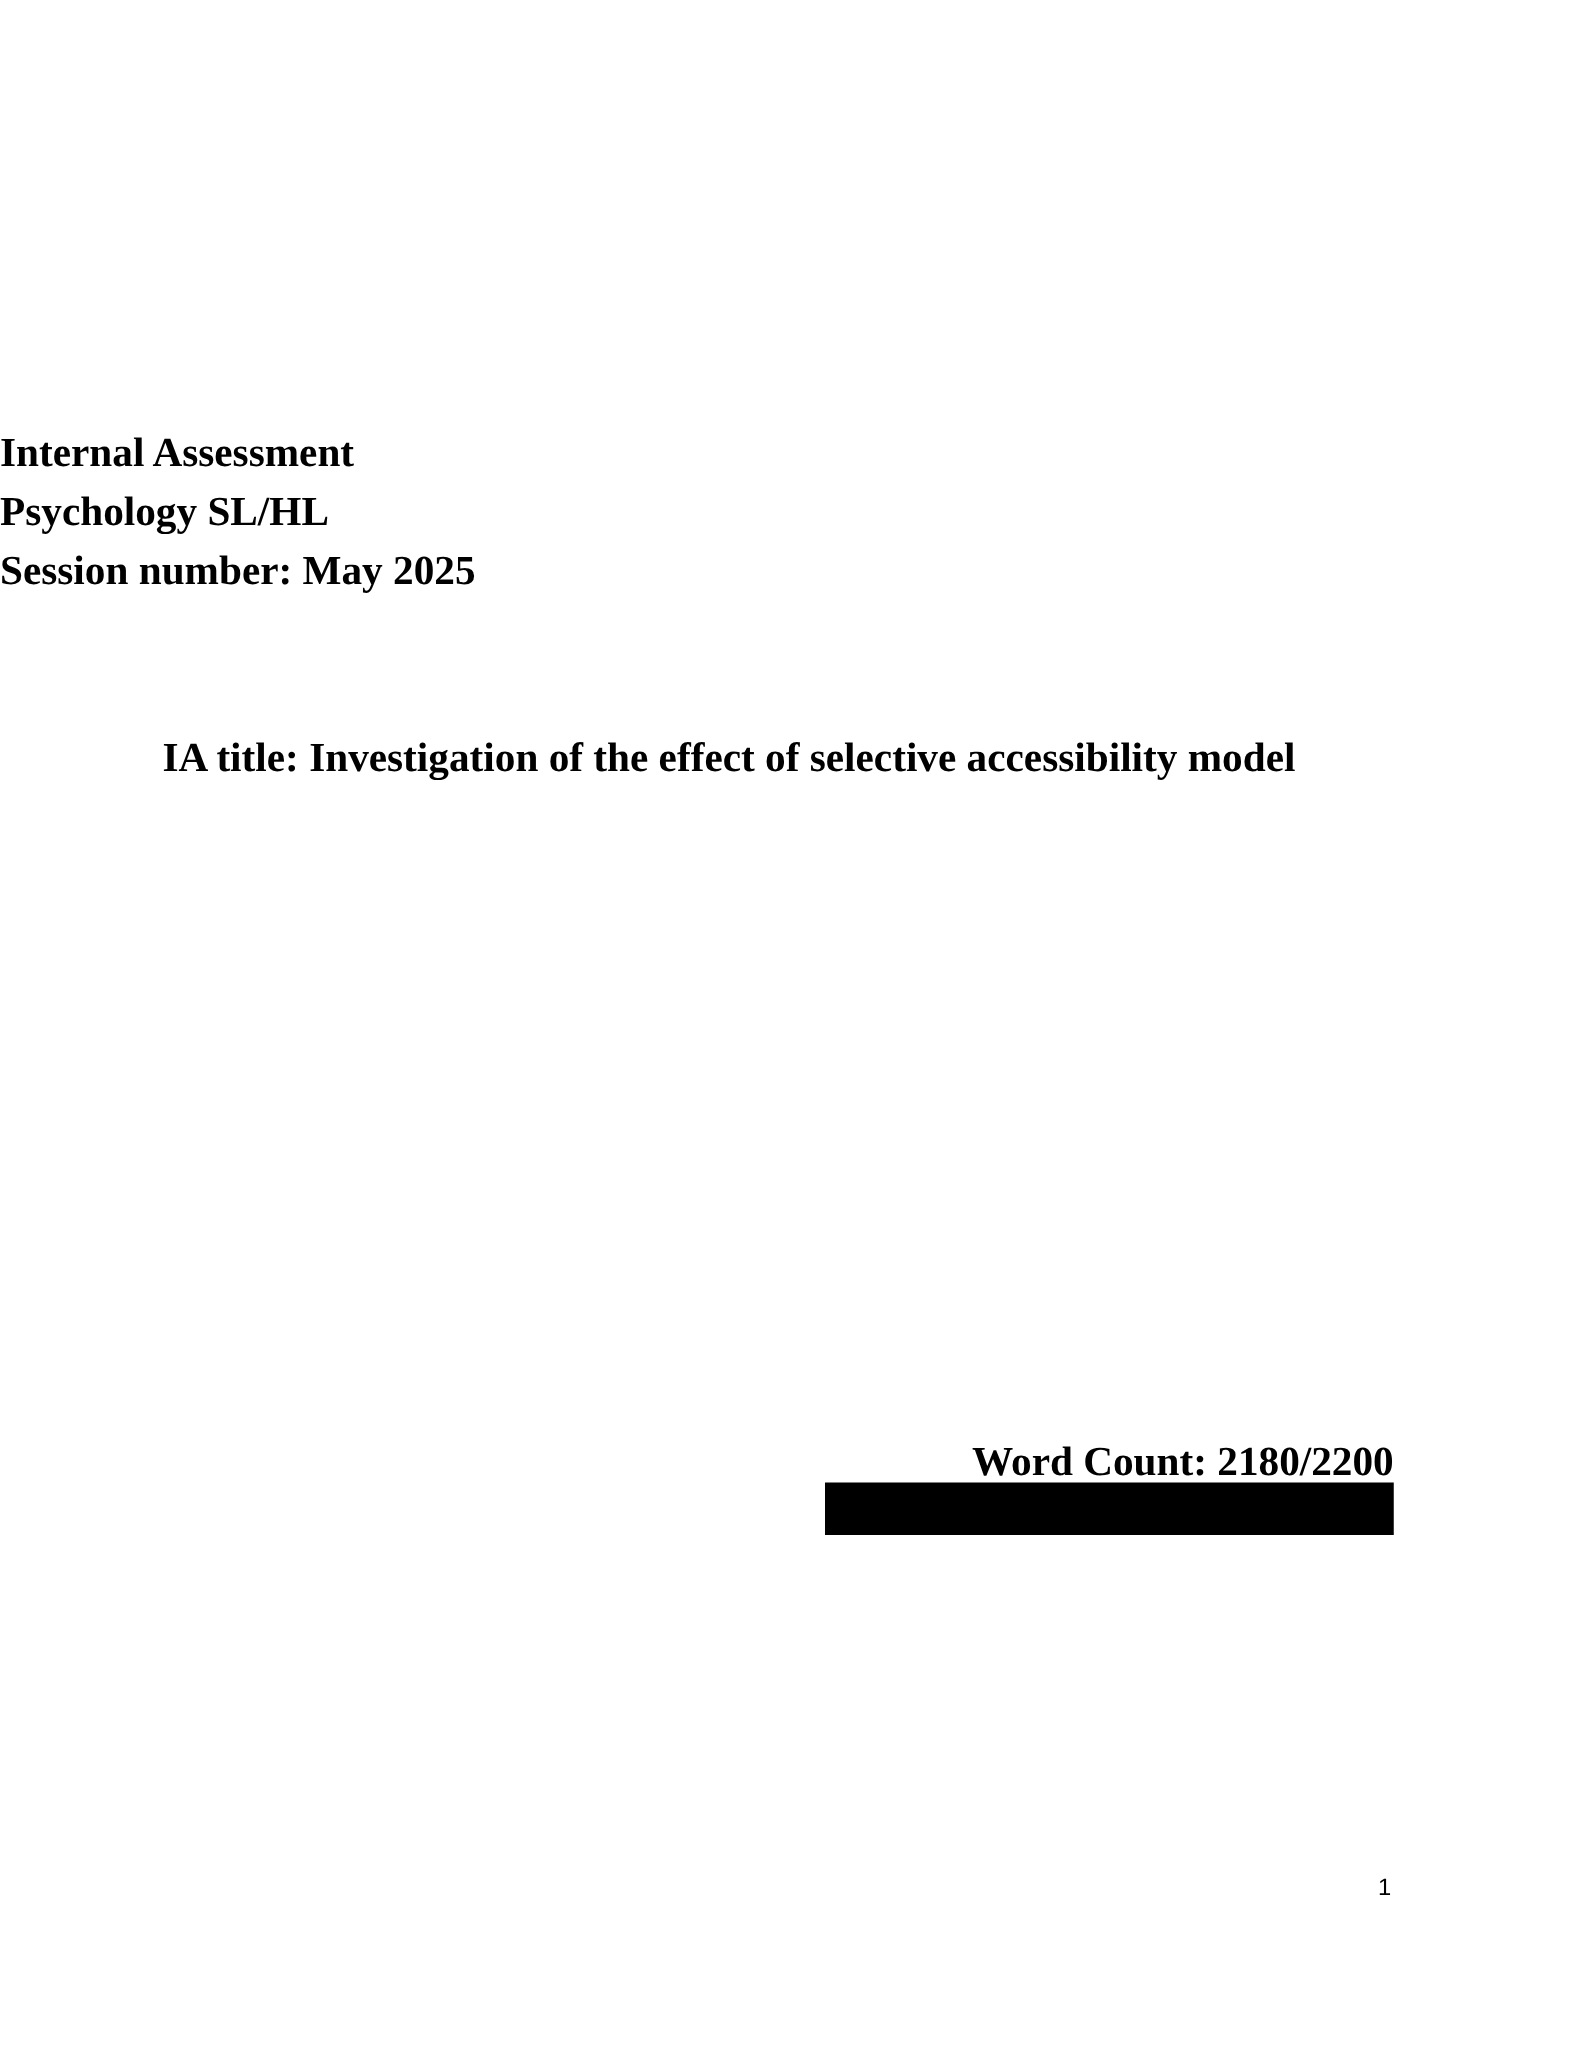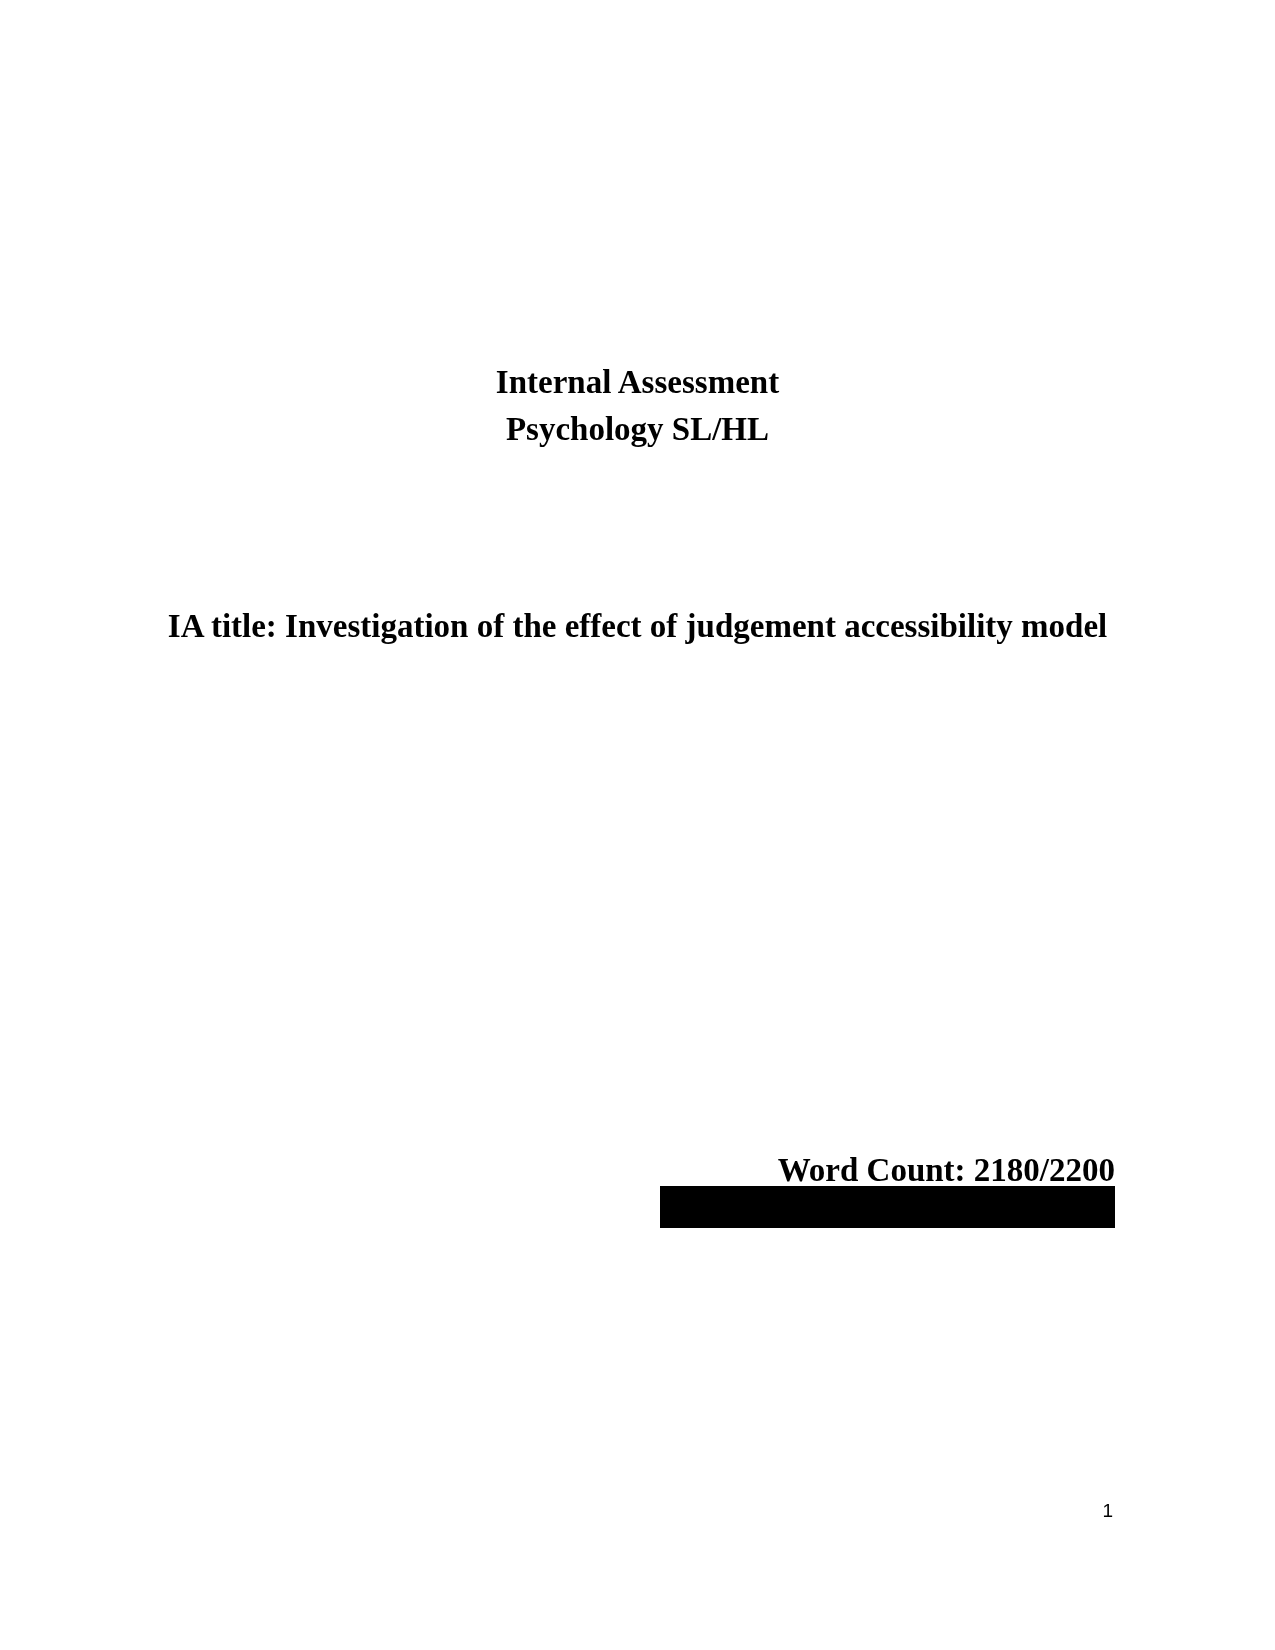--- a/index.html
+++ b/index.html
@@ -1,30 +1,31 @@
 <!DOCTYPE html>
 <html><head>
 <meta charset="utf-8">
 <style>
   html, body { margin:0; padding:0; background:#ffffff; }
   body { width:1275px; height:1650px; position:relative; overflow:hidden; font-family:"Liberation Serif", serif; color:#000; }
-  .center-block { position:absolute; left:0; width:1275px; text-align:center; font-weight:bold;margin-top:19px; }
+  .center-block { position:absolute; left:0; width:1275px; font-weight:bold; }
   .header { top:340px; font-size:33px; line-height:47px; }
   .title { top:584px; font-size:33px; line-height:47px; left:130px; width:1015px; }
   .wc { position:absolute; right:160px; top:1150px; font-size:33px; font-weight:bold; line-height:40px; text-align:left; }
   .redact { position:absolute; left:660px; top:1186px; width:455px; height:42px; background:#000; }
   .pnum { position:absolute; right:162px; top:1500px; font-family:"Liberation Sans", sans-serif; font-size:19px; }
 </style>
 </head>
 <body>
 
 <div class="center-block header">
   <div>Internal Assessment</div>
   <div>Psychology SL/HL</div>
+  <div>Session number: May 2025</div>
 </div>
 
 <div class="center-block title">
-  <div>IA title: Investigation of the effect of judgement accessibility model</div>
+  <div>IA title: Investigation of the effect of selective accessibility model</div>
 </div>
 
 <div class="wc">Word Count: 2180/2200</div>
 <div class="redact"></div>
 <div class="pnum">1</div>
 
 </body></html>

